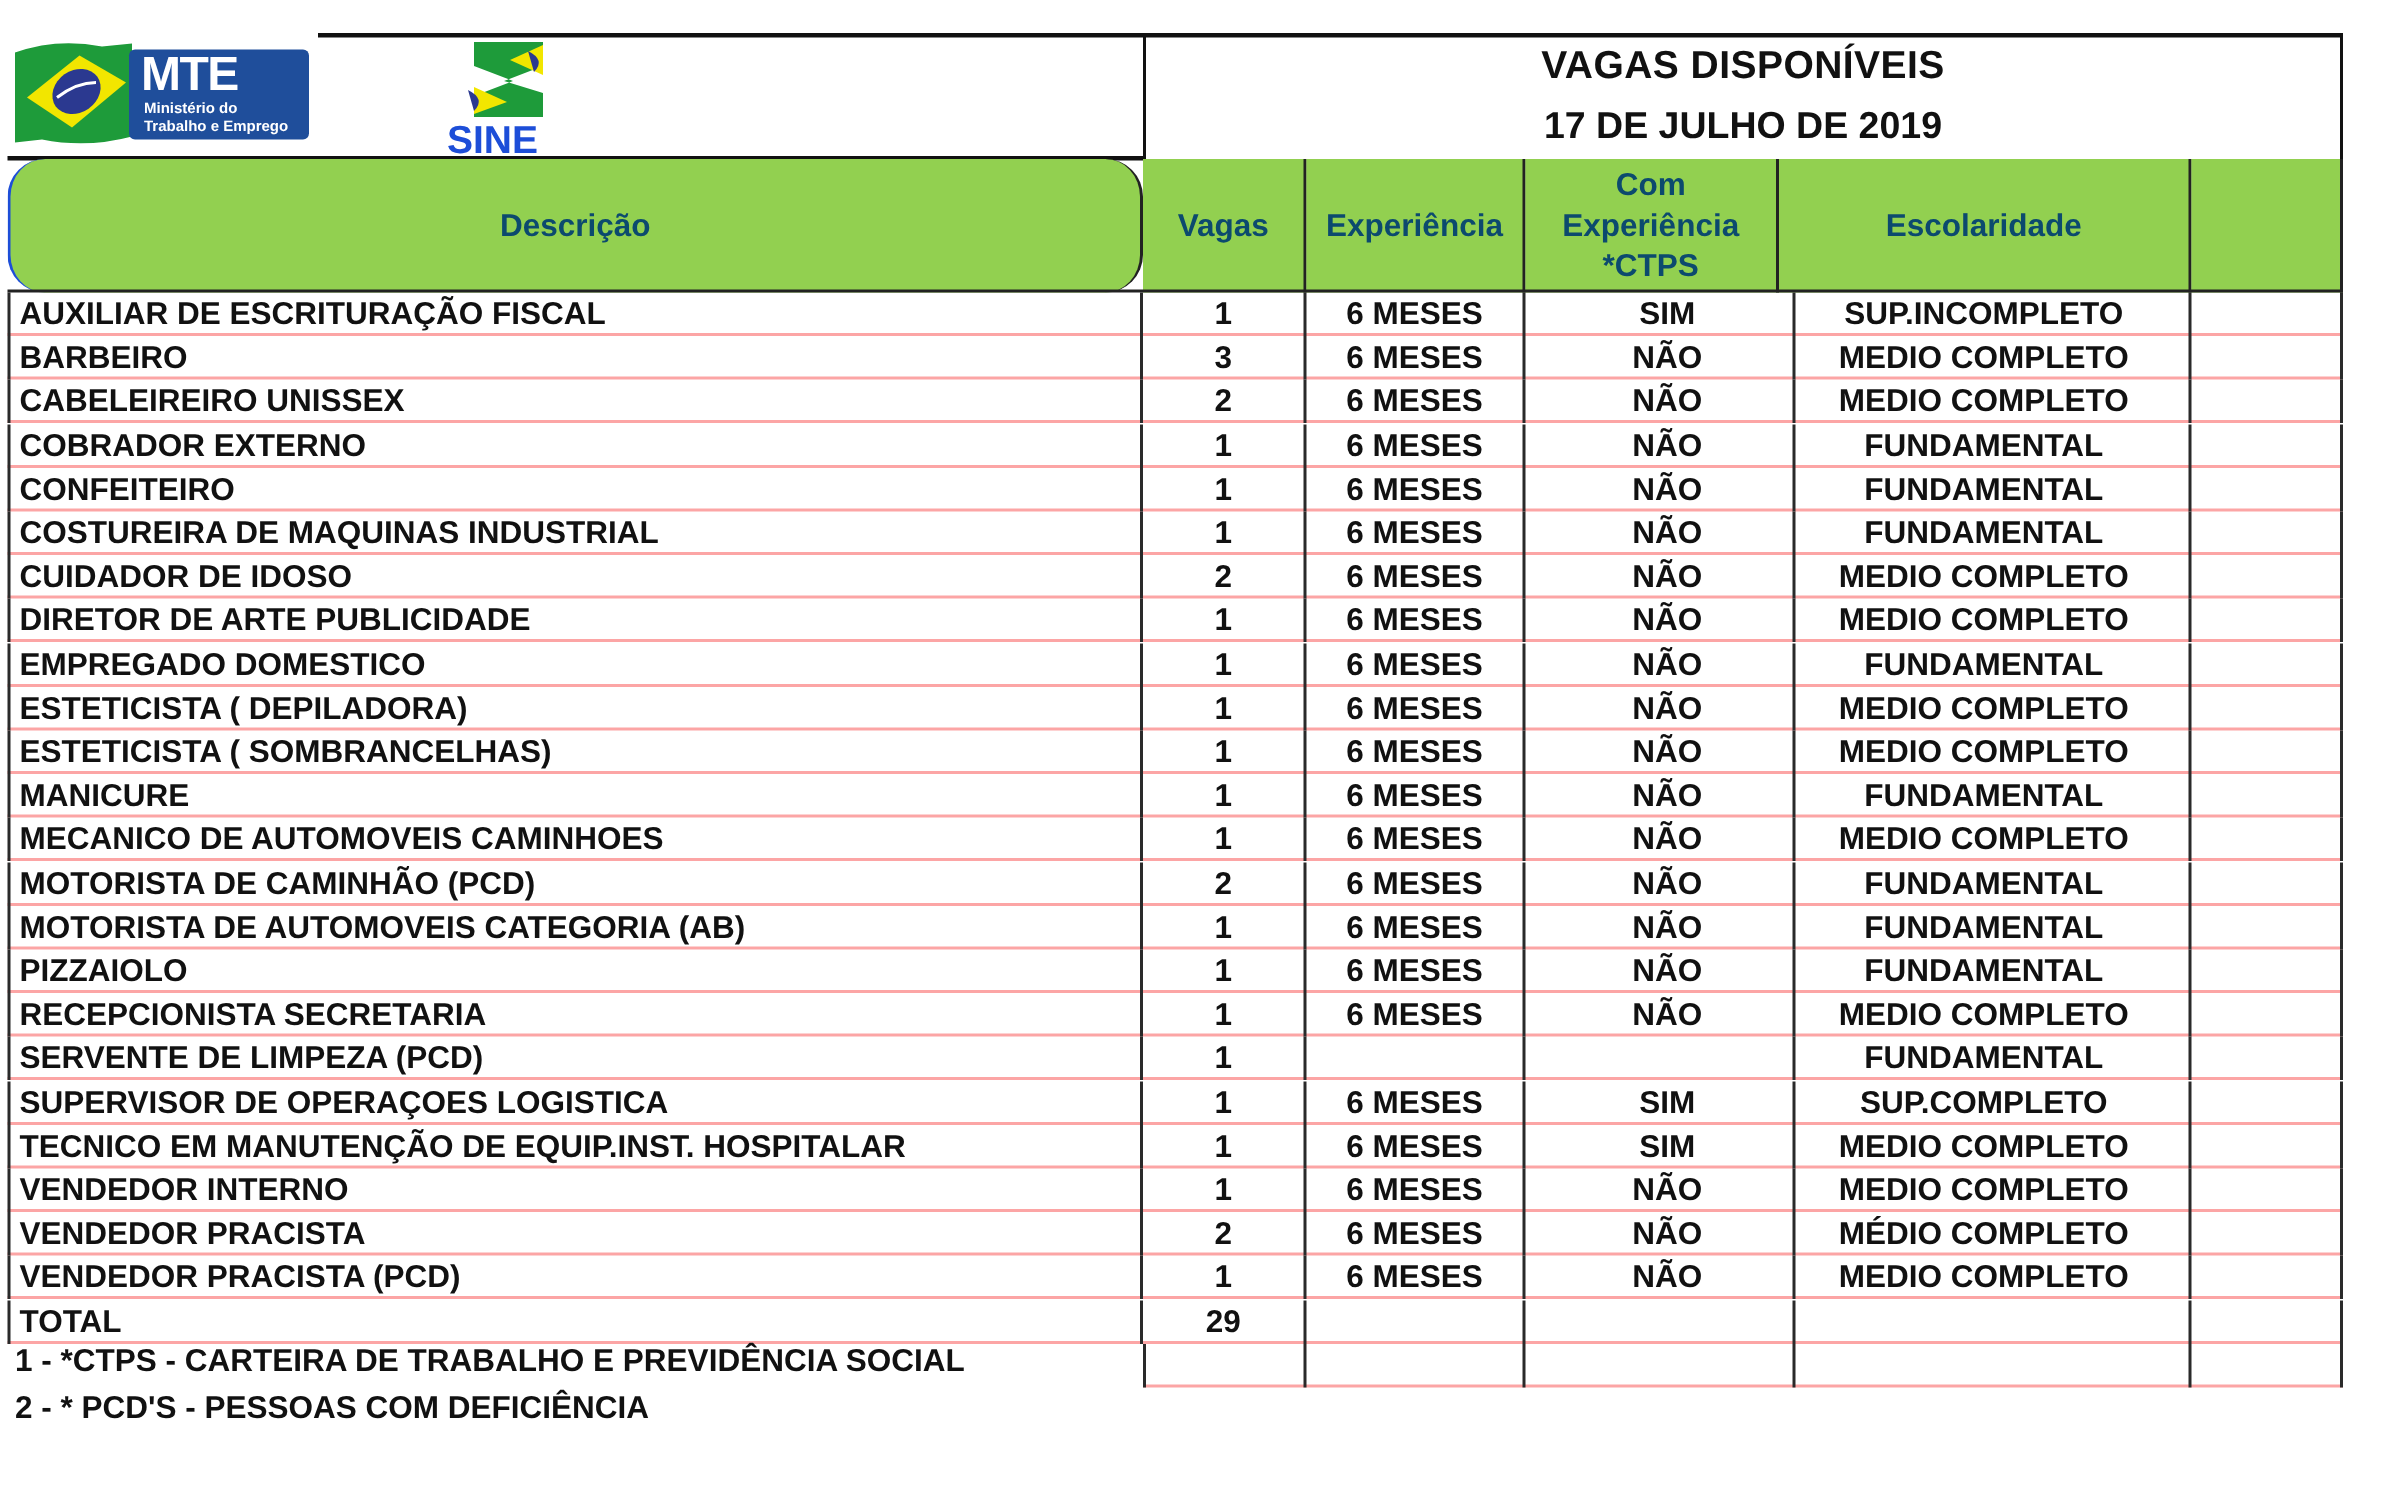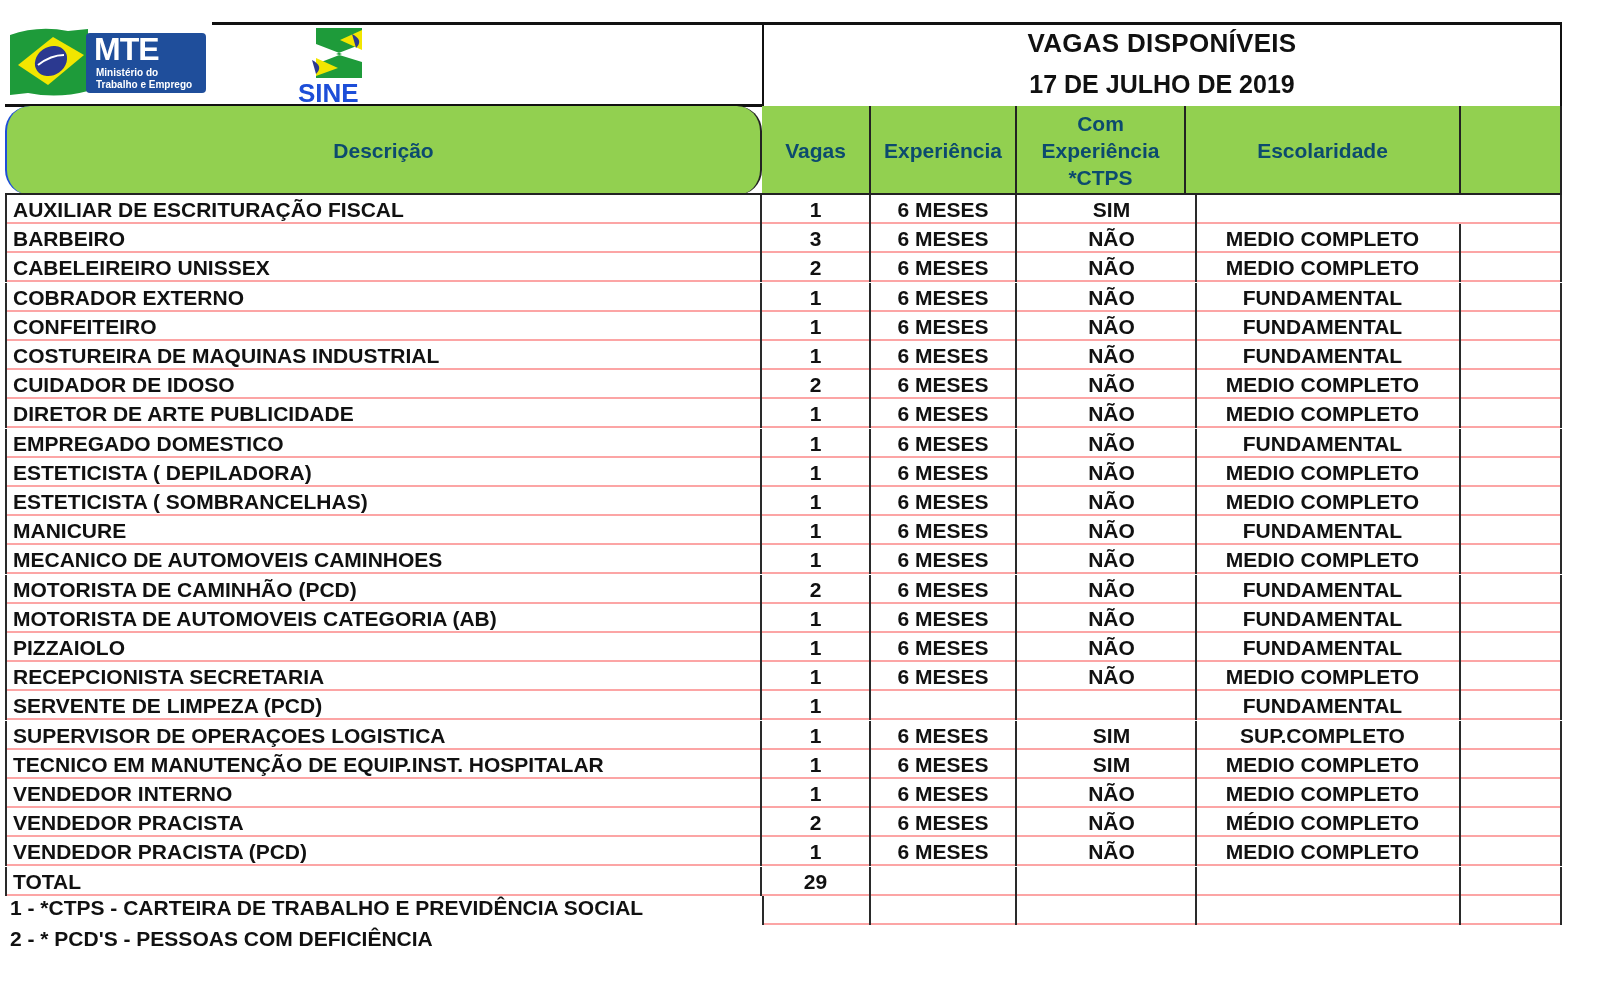--- a/index.html
+++ b/index.html
@@ -103,20 +103,21 @@
       <span>Escolaridade</span>
     </div>
   <div class="hdr hdr-blank"></div>
   <div class="abs hdr-bottom"></div>
   <div id="rows">
       <div class="row" style="top: 89px;">
         <div class="cell c-desc">AUXILIAR DE ESCRITURAÇÃO FISCAL</div>
         <div class="cell c-vagas">1</div>
         <div class="cell c-exp">6 MESES</div>
         <div class="cell c-ctps">SIM</div>
+        <div class="cell c-esc">SUP.INCOMPLETO</div>
         <div class="cell c-blank"></div>
       </div>
       <div class="row" style="top: 118.2px;">
         <div class="cell c-desc">BARBEIRO</div>
         <div class="cell c-vagas">3</div>
         <div class="cell c-exp">6 MESES</div>
         <div class="cell c-ctps">NÃO</div>
         <div class="cell c-esc">MEDIO COMPLETO</div>
         <div class="cell c-blank"></div>
       </div>

